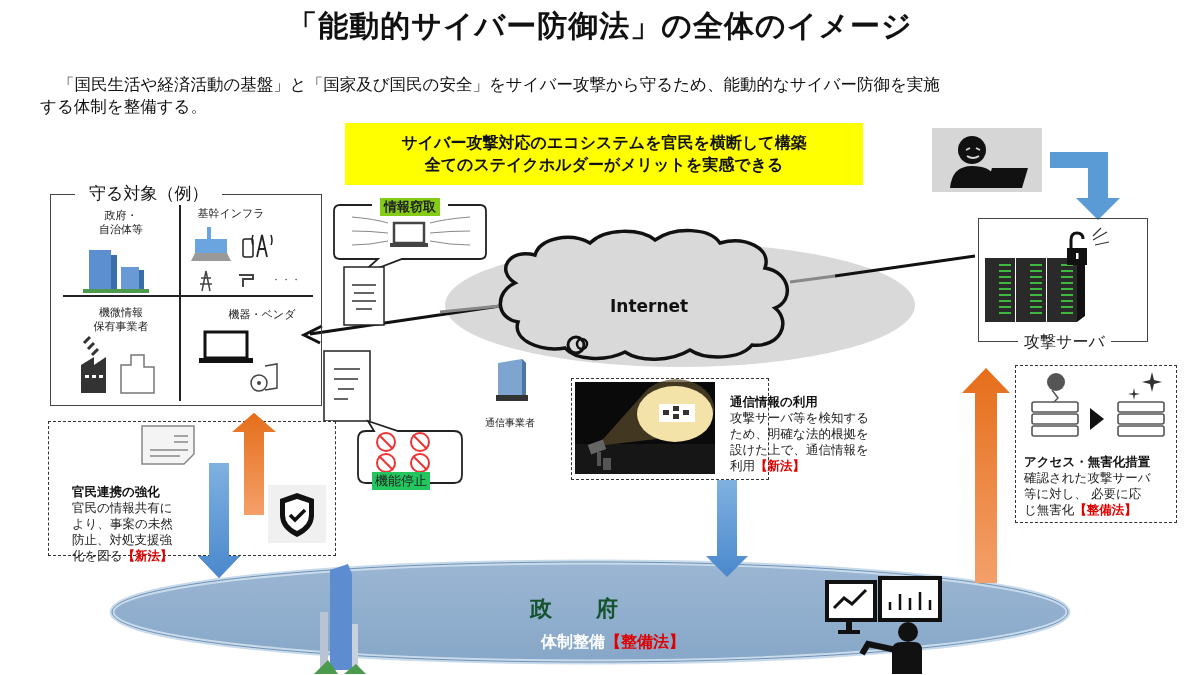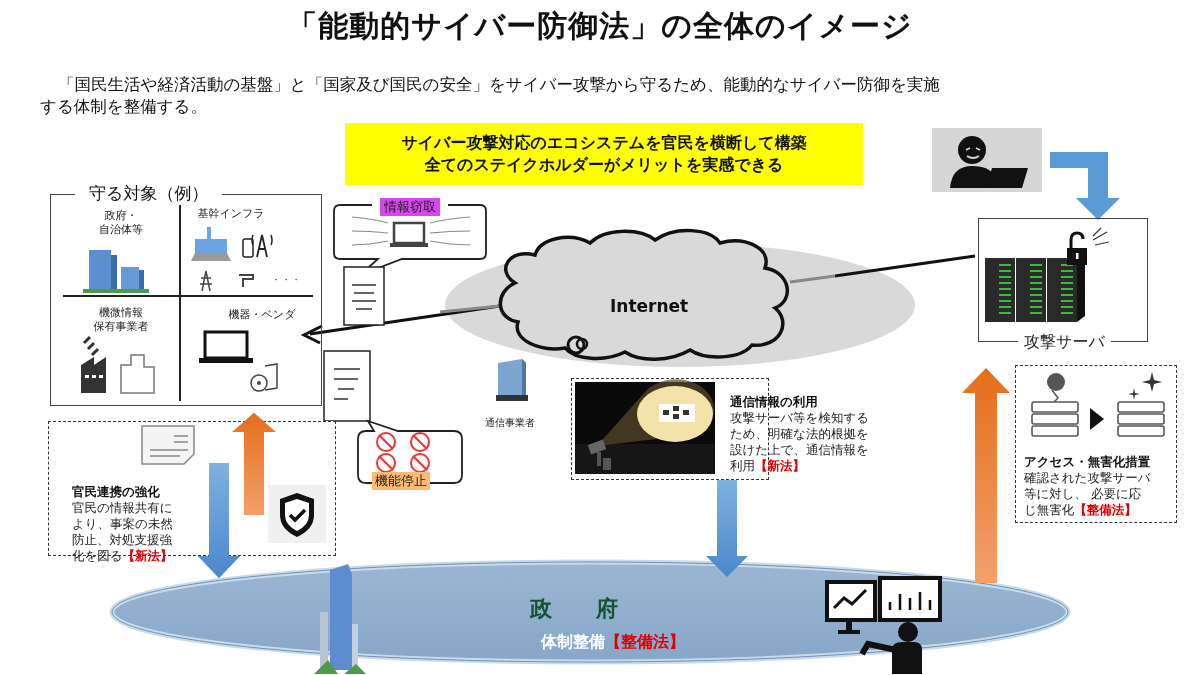--- a/index.html
+++ b/index.html
@@ -136,40 +136,40 @@
   <path d="M42,10 L10,10 Q4,10 4,16 L4,58 Q4,64 10,64 L48,64 L30,80 L72,64 L150,64 Q156,64 156,58 L156,16 Q156,10 150,10 L118,10" fill="#fff" stroke="#222" stroke-width="1.8"></path>
   <rect x="64" y="28" width="30" height="20" fill="#fff" stroke="#444" stroke-width="2.5"></rect>
   <rect x="60" y="48" width="38" height="4" fill="#444"></rect>
   <path d="M58,28 Q45,24 22,22 M58,38 Q40,36 22,36 M58,46 Q40,50 22,50 M100,28 Q115,24 140,22 M100,38 Q120,36 140,36 M100,46 Q120,50 140,50" fill="none" stroke="#888" stroke-width="1"></path>
 
   <g>
     <rect x="14" y="72" width="40" height="58" fill="#fff" stroke="#222" stroke-width="1.5"></rect>
     <path d="M22,90 L46,90 M24,98 L44,98 M22,106 L46,106 M26,114 L42,114" stroke="#333" stroke-width="1.3"></path>
   </g>
 </svg>
-<div class="label" style="left:380px;top:198px;background:#d946ef;padding:0 4px;font-size:13px;">情報窃取</div>
+<div class="label" style="left:380px;top:198px;background:#84cc16;padding:0 4px;font-size:13px;font-weight:bold;">情報窃取</div>
 
 <svg class="abs" style="left:318px;top:345px" width="160" height="145">
   <g>
     <rect x="6" y="6" width="46" height="70" fill="#fff" stroke="#222" stroke-width="1.5"></rect>
     <path d="M16,24 L42,24 M16,34 L40,34 M20,44 L36,44 M16,54 L30,54" stroke="#333" stroke-width="1.3"></path>
   </g>
   <path d="M50,76 L56,86 L48,86 Q40,86 40,94 L40,130 Q40,138 48,138 L136,138 Q144,138 144,130 L144,94 Q144,86 136,86 L80,86 Z" fill="#fff" stroke="#222" stroke-width="1.8"></path>
   <g fill="none" stroke="#e33" stroke-width="2">
     <circle cx="68" cy="97" r="9"></circle>
       <line x1="61" y1="90" x2="75" y2="104"></line>
     <circle cx="102" cy="97" r="9"></circle>
       <line x1="95" y1="90" x2="109" y2="104"></line>
     <circle cx="68" cy="118" r="9"></circle>
       <line x1="61" y1="111" x2="75" y2="125"></line>
     <circle cx="102" cy="118" r="9"></circle>
       <line x1="95" y1="111" x2="109" y2="125"></line>
   </g>
 </svg>
-<div class="label" style="left:372px;top:472px;font-size:13px;background:#fdba74;padding:0 3px;">機能停止</div>
+<div class="label" style="left:372px;top:472px;font-size:13px;background:#22c55e;padding:0 3px;">機能停止</div>
 
 <div class="label" style="left:610px;top:296px;font-size:17px;font-weight:bold;color:#111;">Internet</div>
 
 <svg class="abs" style="left:492px;top:357px" width="40" height="46">
   <path d="M6,6 L30,2 L34,6 L34,38 L10,42 L6,38 Z" fill="#7da5d0"></path>
   <path d="M30,2 L34,6 L34,38 L30,40 Z" fill="#4d76a3"></path>
   <rect x="4" y="38" width="32" height="6" fill="#333"></rect>
 </svg>
 <div class="label" style="left:485px;top:416px;font-size:10px;">通信事業者</div>
 

